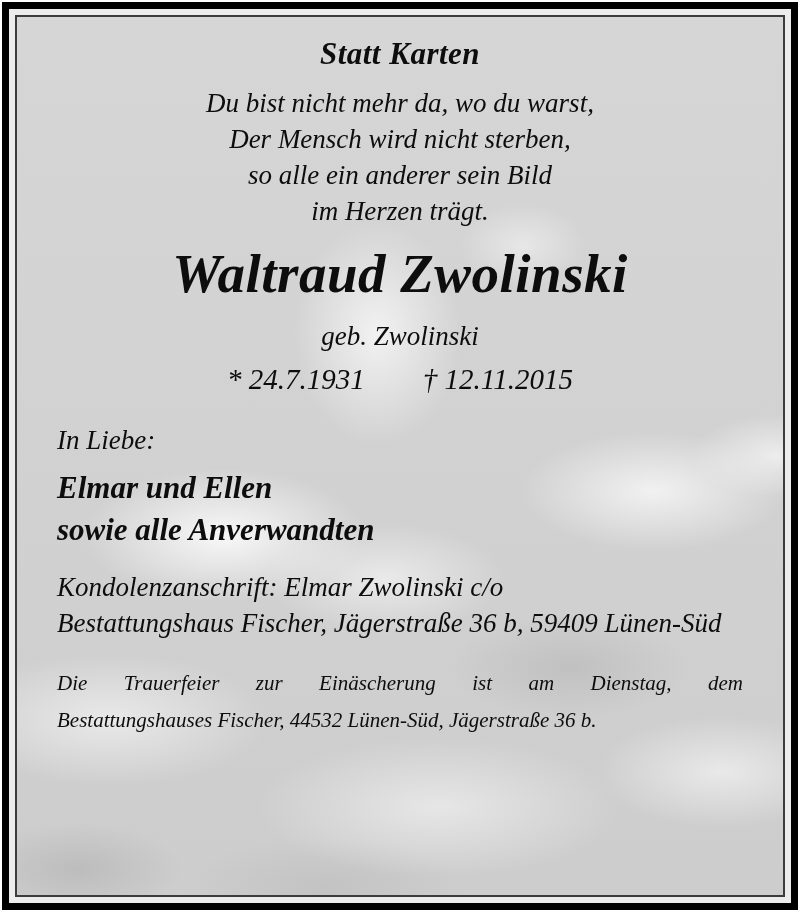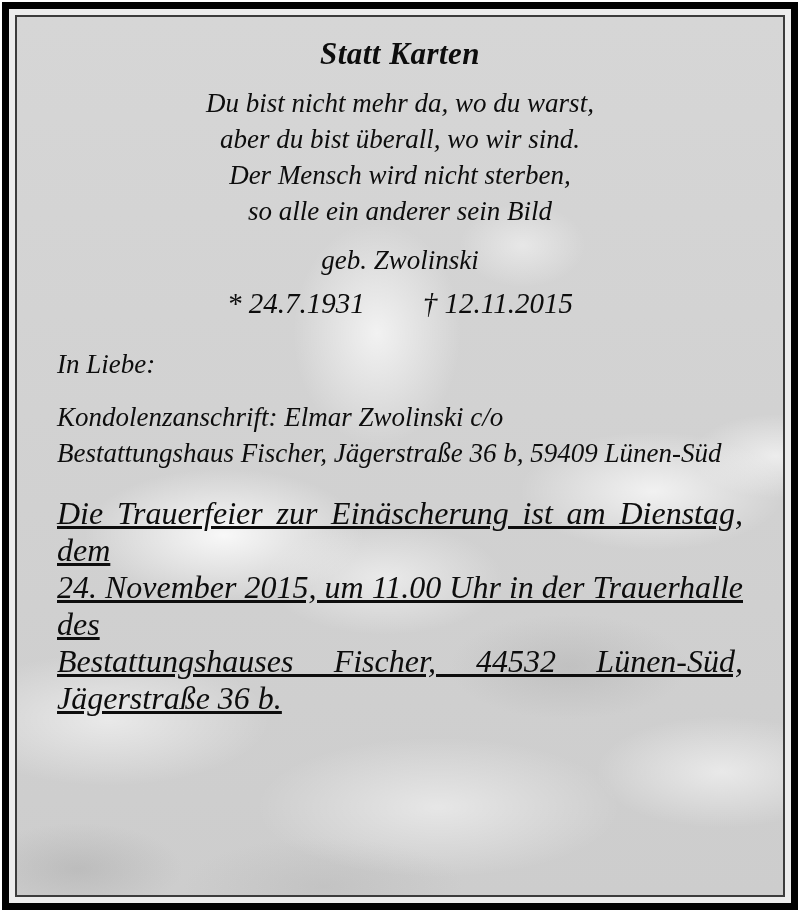--- a/index.html
+++ b/index.html
@@ -94,24 +94,23 @@
     line-height: 42px;
     font-weight: bold;
   }
   .condolence {
     margin-top: 18px;
     font-size: 27px;
     line-height: 36px;
   }
   .funeral {
     margin-top: 24px;
-    font-size: 32px;
+    font-size: 21px;
     line-height: 37px;
     text-align: justify;
-    text-decoration: underline;
   }
   .funeral .just {
     text-align: justify;
     text-align-last: justify;
   }
   .urn {
     margin-top: 24px;
     font-size: 27px;
     line-height: 36px;
   }
@@ -120,42 +119,46 @@
 <body>
 
 <div class="page">
   <div class="frame">
     <div class="inner">
 
       <div class="header">Statt Karten</div>
 
       <div class="poem">
         <div class="poem-line">Du bist nicht mehr da, wo du warst,</div>
-        <div class="poem-line">aber du bist überall, wo wir sind.</div>
         <div class="poem-line">Der Mensch wird nicht sterben,</div>
         <div class="poem-line">so alle ein anderer sein Bild</div>
+        <div class="poem-line">im Herzen trägt.</div>
       </div>
 
+      <h1 class="name">Waltraud Zwolinski</h1>
 
       <div class="maiden">geb. Zwolinski</div>
 
       <div class="dates">
         <span class="birth">* 24.7.1931</span><span class="death">† 12.11.2015</span>
       </div>
 
       <div class="salutation left">In Liebe:</div>
 
+      <div class="mourners left">
+        <div>Elmar und Ellen</div>
+        <div>sowie alle Anverwandten</div>
+      </div>
 
       <div class="condolence left">
         <div>Kondolenzanschrift: Elmar Zwolinski c/o</div>
         <div>Bestattungshaus Fischer, Jägerstraße 36 b, 59409 Lünen-Süd</div>
       </div>
 
       <div class="funeral left">
         <div class="just">Die Trauerfeier zur Einäscherung ist am Dienstag, dem</div>
-        <div class="just">24. November 2015, um 11.00 Uhr in der Trauerhalle des</div>
         <div>Bestattungshauses Fischer, 44532 Lünen-Süd, Jägerstraße 36 b.</div>
       </div>
 
 
     </div>
   </div>
 </div>
 
 </body></html>

